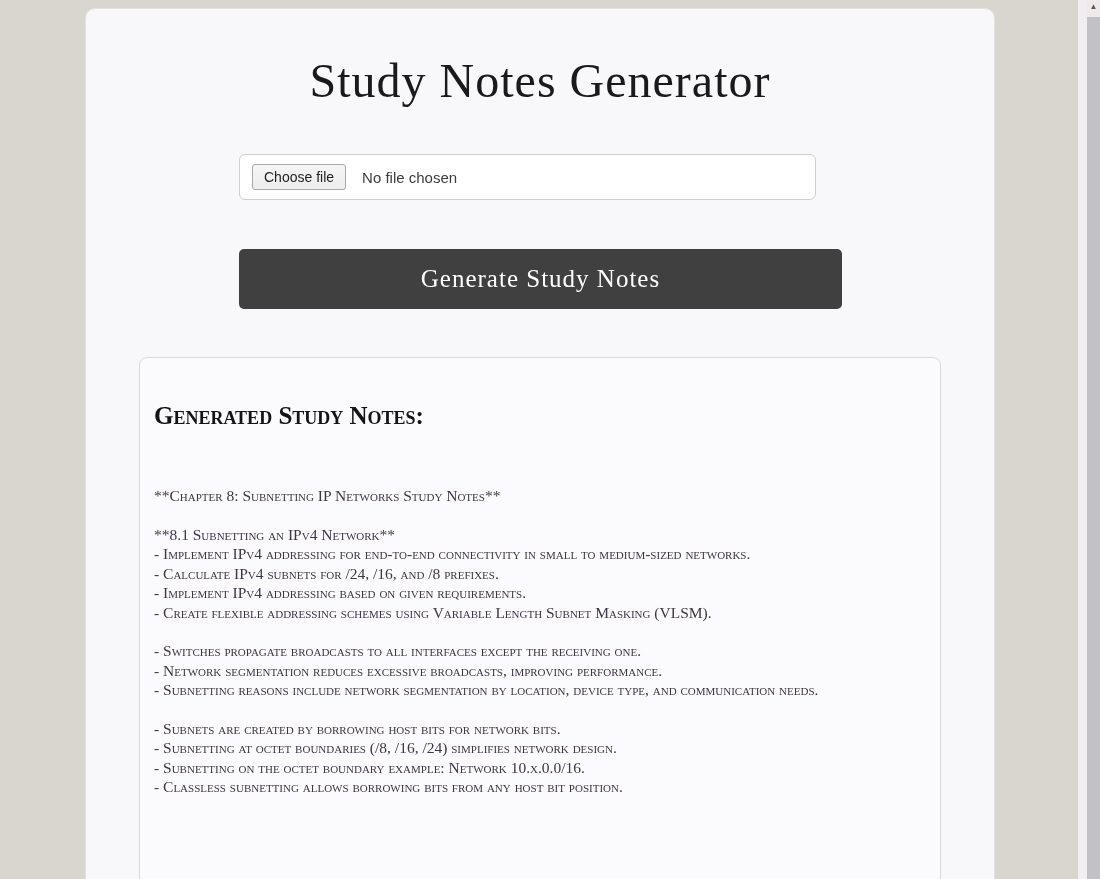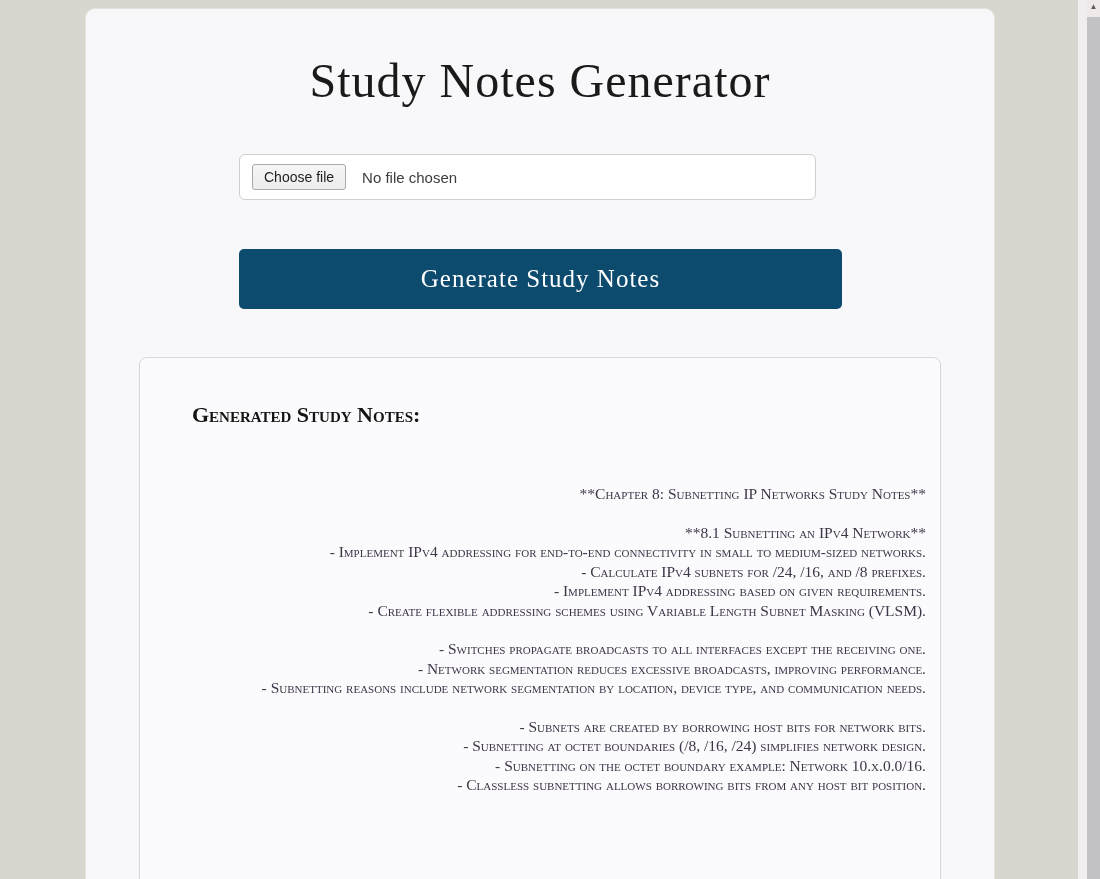--- a/index.html
+++ b/index.html
@@ -56,21 +56,21 @@
     margin-left: 16px;
     font-size: 15px;
     color: #3c3c3c;
   }
 
   
   .generate-btn {
     display: block;
     margin: 49px 0 0 153px;
     width: 603px; height: 60px;
-    background: #0c4a6e;
+    background: #404040;
     border: none;
     border-radius: 5px;
     color: #ffffff;
     font-family: cursive;
     font-size: 25px;
     letter-spacing: 1px;
     cursor: pointer;
   }
 
   
@@ -79,34 +79,33 @@
     min-height: 545px;
     background: #fbfafc;
     border: 1px solid #d9d9d9;
     border-radius: 8px;
     padding: 44px 14px 24px 14px;
   }
   .notes-heading {
     font-family: "Liberation Serif", serif;
     font-variant: small-caps;
     font-weight: 700;
-    font-size: 22px;
+    font-size: 25px;
     color: #141414;
     margin-bottom: 56px;
-    margin-left: 38px;
   }
   .notes-body {
     font-family: "Liberation Serif", serif;
     font-variant: small-caps;
     font-size: 15.5px;
     line-height: 19.5px;
     color: #3e3547;
   }
   .note-section { margin-bottom: 19px; }
-  .note-section-title, .note-line { white-space: nowrap; text-align: right; }
+  .note-section-title, .note-line { white-space: nowrap; }
 
   
   .scrollbar {
     position: absolute;
     right: 0; top: 0;
     width: 22px; height: 879px;
     background: #f0eeef;
   }
   .scrollbar .thumb {
     position: absolute;

